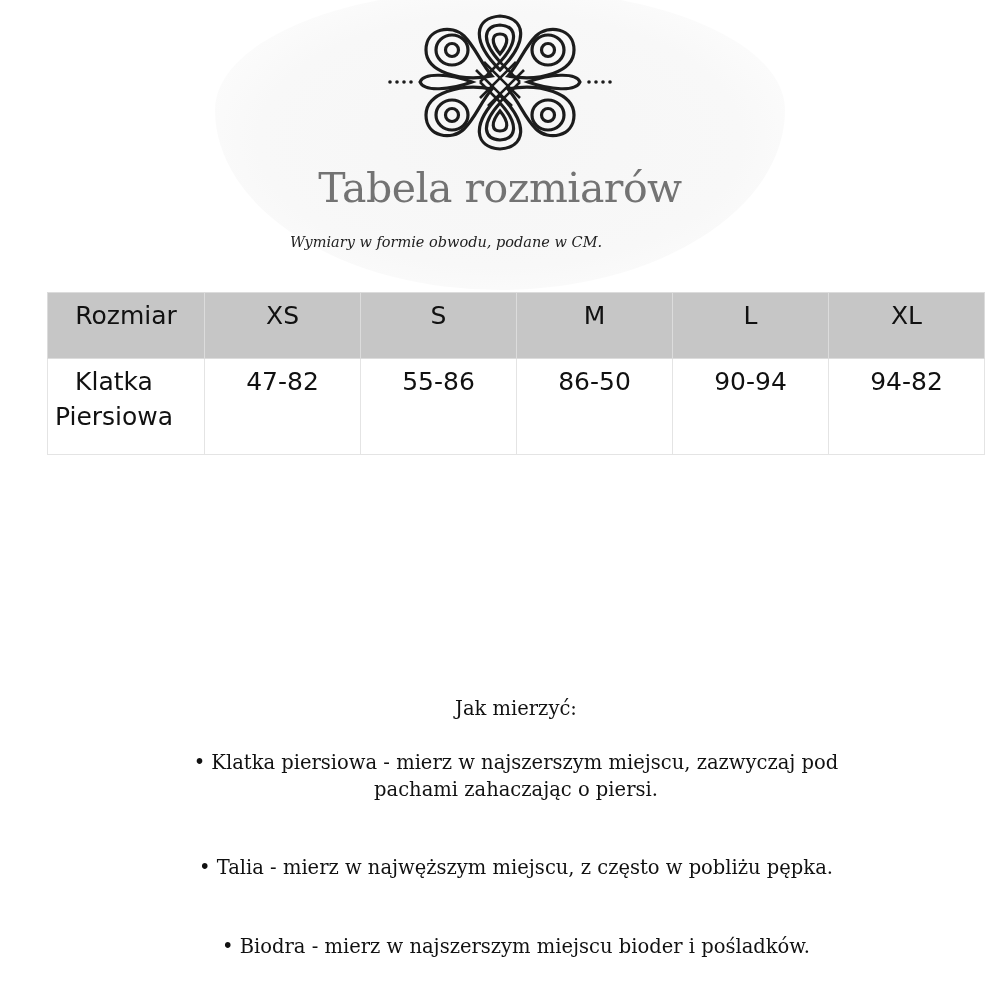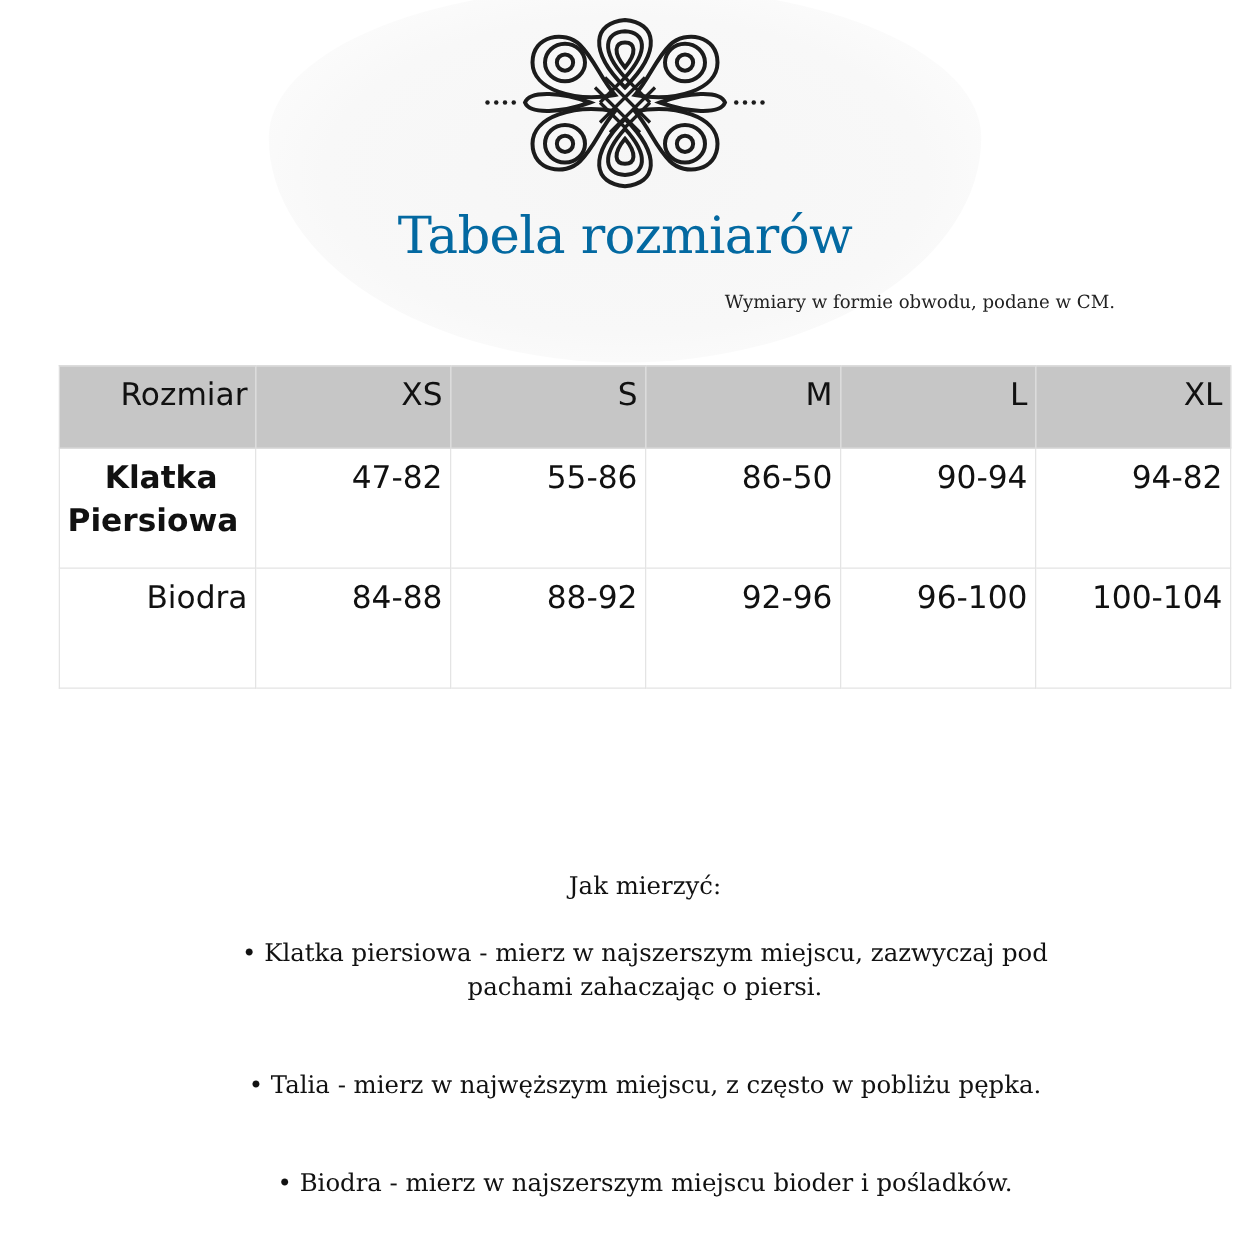--- a/index.html
+++ b/index.html
@@ -11,35 +11,35 @@
   }
   .halo {
     position:absolute; left:215px; top:-10px; width:570px; height:300px;
     border-radius:48% 48% 50% 50% / 40% 40% 60% 60%;
     background:radial-gradient(ellipse at center, #f6f6f6 0%, #f8f8f8 60%, #fdfdfd 85%, rgba(255,255,255,0) 100%);
   }
   .logo { position:absolute; left:380px; top:10px; width:240px; height:145px; }
   .title {
     position:absolute; left:0; width:1000px; top:164px; text-align:center;
     font-family:"DejaVu Serif", serif; font-size:41px; letter-spacing:-0.5px;
-    color:#0369a1;
+    color:#737373;
   }
   .subtitle {
-    position:absolute; left:0; width:892px; top:234px; text-align:right;
-    font-family:"DejaVu Serif", serif; font-size:14.5px; color:#222;
+    position:absolute; left:0; width:892px; top:234px; text-align:center;
+    font-family:"DejaVu Serif", serif; font-size:14.5px; color:#222;font-style:italic;
   }
   table.sizes {
     position:absolute; left:47px; top:292px; width:936px;
     border-collapse:collapse; table-layout:fixed;
     font-family:"DejaVu Sans", sans-serif; font-size:25px; color:#111;
   }
   table.sizes col.c0 { width:157px; }
   table.sizes col.cn { width:156px; }
   table.sizes th, table.sizes td {
-    border:1.5px solid #e4e4e4; text-align:right; vertical-align:top;
+    border:1.5px solid #e4e4e4; text-align:center; vertical-align:top;
     padding:5px 6px 0 6px; font-weight:normal; line-height:35px;
   }
   table.sizes thead th { background:#c6c6c6; height:60px; border-color:#dcdcdc; }
   table.sizes tbody td { height:90px; background:#fff; }
   .howto-title {
     position:absolute; left:0; width:1032px; top:697px; text-align:center;
     font-size:19.5px; color:#111;
   }
   .bullet {
     position:absolute; left:0; width:1032px; text-align:center;
@@ -119,34 +119,26 @@
       <th>Rozmiar</th>
       <th>XS</th>
       <th>S</th>
       <th>M</th>
       <th>L</th>
       <th>XL</th>
     </tr>
   </thead>
   <tbody>
     <tr>
-      <td style="padding-right:30px;font-weight:bold;">Klatka Piersiowa</td>
+      <td style="padding-right:30px;">Klatka Piersiowa</td>
       <td>47-82</td>
       <td>55-86</td>
       <td>86-50</td>
       <td>90-94</td>
       <td>94-82</td>
-    </tr>
-    <tr>
-      <td>Biodra</td>
-      <td>84-88</td>
-      <td>88-92</td>
-      <td>92-96</td>
-      <td>96-100</td>
-      <td>100-104</td>
     </tr>
   </tbody>
 </table>
 
 <div class="howto-title">Jak mierzyć:</div>
 
 <div class="bullet b1">
   <div>• Klatka piersiowa - mierz w najszerszym miejscu, zazwyczaj pod</div>
   <div>pachami zahaczając o piersi.</div>
 </div>

